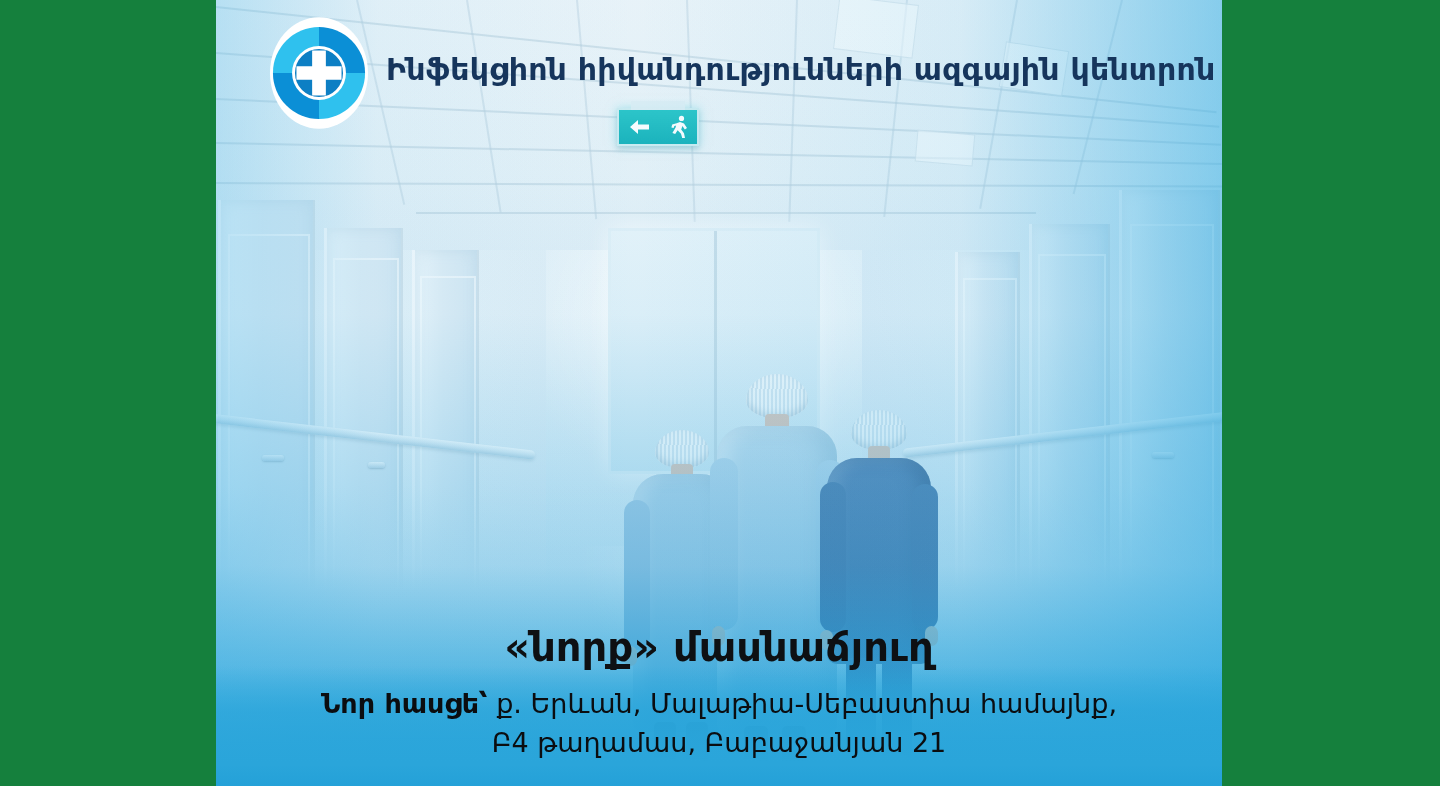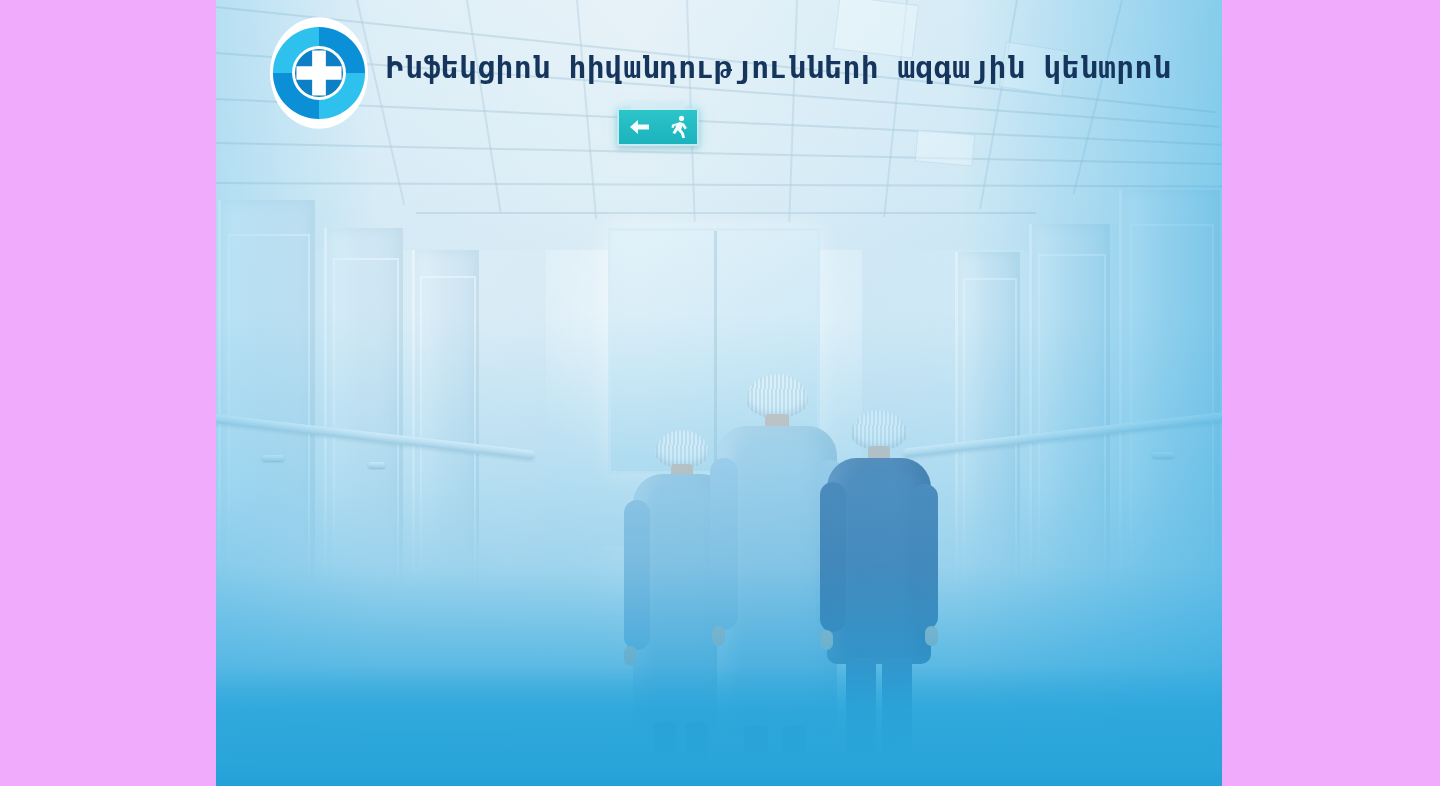--- a/index.html
+++ b/index.html
@@ -12,22 +12,21 @@
     height: 786px;
     overflow: hidden;
     font-family: "DejaVu Sans", "Liberation Sans", sans-serif;
   }
 
   
   .poster-canvas {
     position: relative;
     width: 1440px;
     height: 786px;
-    background: #f0abfc;
-    font-family: Liberation Mono, monospace;
+    background: #15803d;
   }
 
   
   .banner {
     position: absolute;
     left: 216px;
     top: 0;
     width: 1006px;
     height: 786px;
     overflow: hidden;
@@ -467,15 +466,22 @@
           </g>
           <circle cx="50" cy="57" r="26" fill="#0d7fc4"></circle>
           <circle cx="50" cy="57" r="26" fill="none" stroke="#ffffff" stroke-width="3"></circle>
           <path d="M43 34 L57 34 L57 50 L73 50 L73 64 L57 64 L57 80 L43 80 L43 64 L27 64 L27 50 L43 50 Z" fill="#ffffff"></path>
         </svg>
       </div>
       <div class="org-title">Ինֆեկցիոն հիվանդությունների ազգային կենտրոն</div>
     </div>
 
 
+    <div class="lower-block">
+      <div class="branch-name">«նորք» մասնաճյուղ</div>
+      <div class="address-line">
+        <span class="lead">Նոր հասցե՝</span><span> ք. Երևան, Մալաթիա-Սեբաստիա համայնք,</span>
+      </div>
+      <div class="address-line">Բ4 թաղամաս, Բաբաջանյան 21</div>
+    </div>
 
   </div>
 </div>
 
 </body></html>

